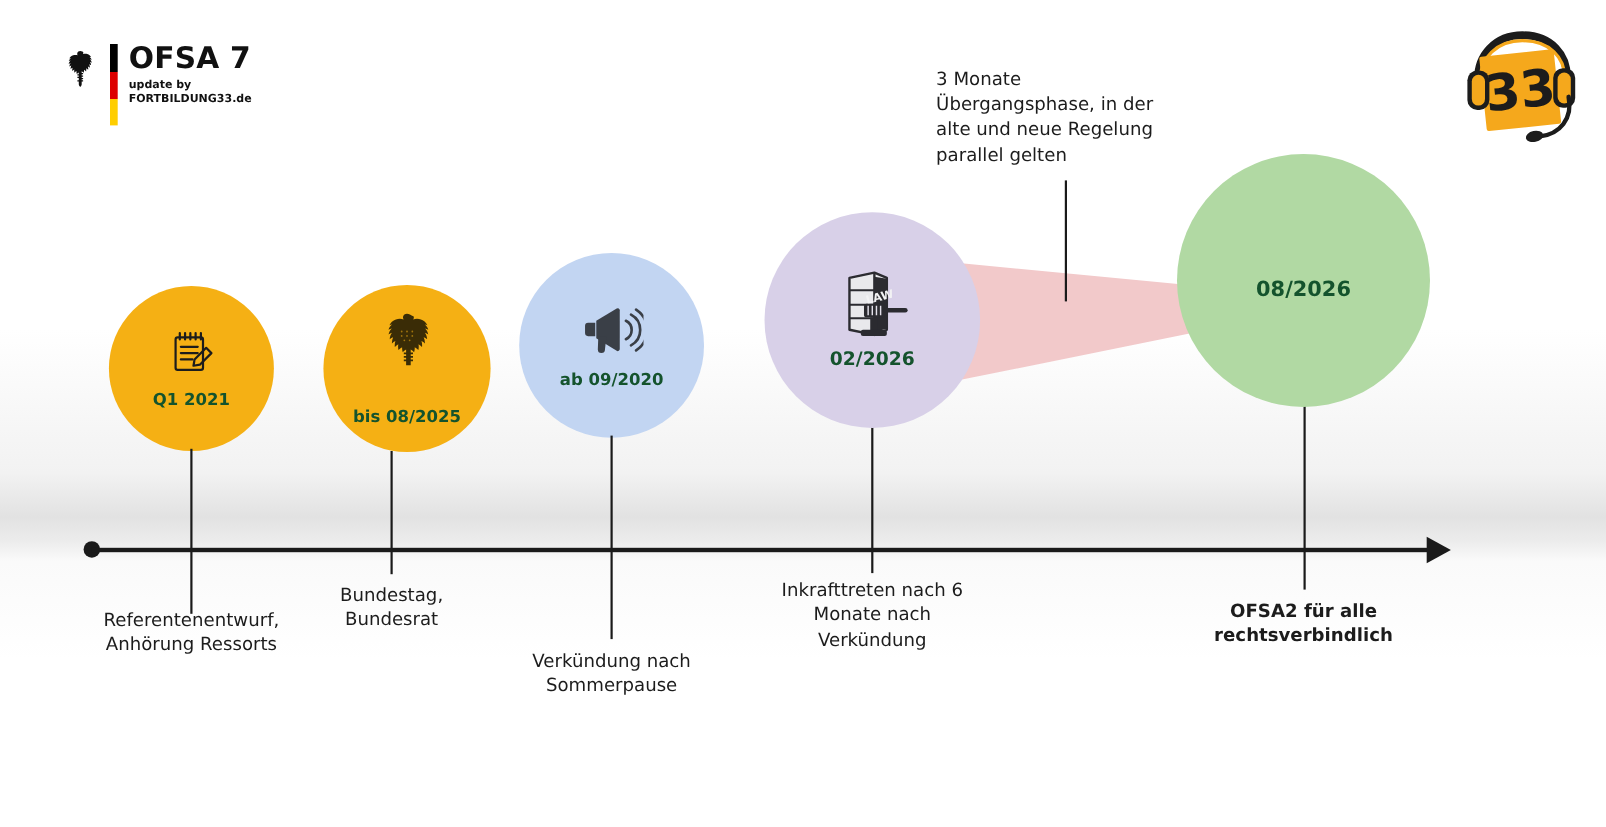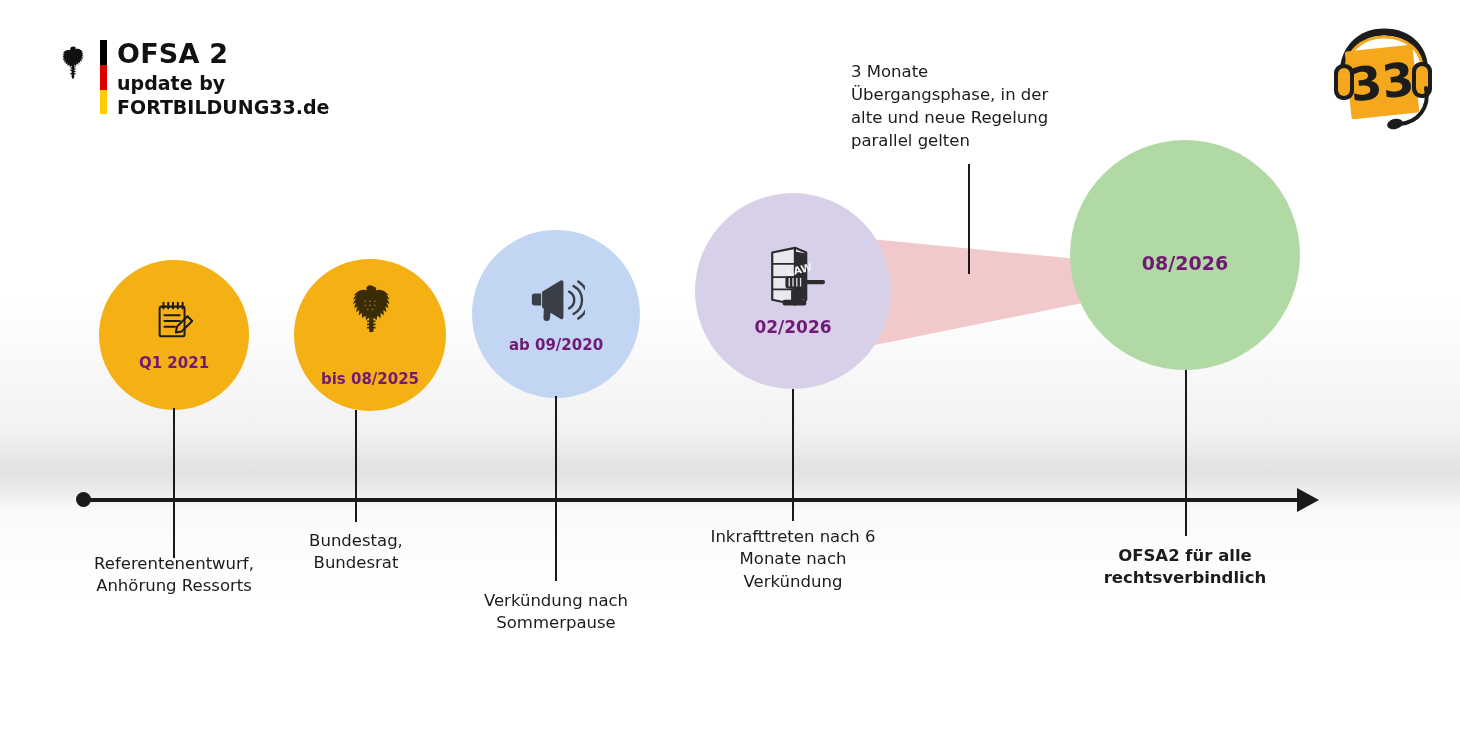--- a/index.html
+++ b/index.html
@@ -62,21 +62,21 @@
   }
   .brand-title {
     font-size: 27px;
     font-weight: 700;
     letter-spacing: 0.2px;
     color: #111111;
     line-height: 1.05;
     font-family: "DejaVu Sans", "Liberation Sans", sans-serif;
   }
   .brand-sub {
-    font-size: 19px;
+    font-size: 10px;
     font-weight: 700;
     color: #111111;
     line-height: 1.22;
     margin-top: 4px;
   }
 
   
   .logo33 {
     position: absolute;
     right: 18px;
@@ -135,21 +135,21 @@
     box-sizing: border-box;
   }
   .bubble .icon-wrap {
     display: flex;
     align-items: center;
     justify-content: center;
   }
   .bubble .date {
     font-size: 15px;
     font-weight: 700;
-    color: #701a75;
+    color: #14532d;
     text-align: center;
     margin-top: 10px;
     white-space: nowrap;
   }
 
   
   .stem {
     position: absolute;
     width: 2px;
     background: #1a1a1a;
@@ -195,21 +195,21 @@
 <div id="stage">
 
   <div class="brand">
     <svg class="brand-eagle" viewBox="0 0 64 80">
       <g fill="#111111">
         <path d="M32 7c-2.6 0-4.6 1.5-5.2 3.6-.4 1.3-.1 2.6.6 3.6-2.3-.8-5.1-.9-7.6-.1-3 1-5.3 3.1-6.6 5.6.8-.4 1.7-.6 2.6-.6-1.6 1.2-2.9 2.9-3.6 4.9 1-.6 2.1-1 3.2-1.1-1.7 1.6-2.9 3.7-3.3 6 1-.8 2.1-1.4 3.3-1.7-1.3 1.8-2.1 4-2.2 6.3 1-.9 2.2-1.6 3.4-2-.9 1.9-1.3 4-1.2 6.1 1-1 2.1-1.8 3.4-2.3-.6 1.9-.8 3.9-.5 5.8 1-1.1 2.1-2 3.4-2.6-.3 1.8-.2 3.7.2 5.4 1-1.2 2.2-2.1 3.5-2.7-.1 1.7.1 3.4.6 5 .9-1.2 2.1-2.2 3.4-2.8v3.2h-2.4v2.1h2.4v2.2h-2.4v2.1h2.4V57h-2.4v2.1h2.4v4.4c0 1.2.4 2.3 1.1 3.2l1.4 1.7 1.4-1.7c.7-.9 1.1-2 1.1-3.2v-4.4h2.4V57h-2.4v-1.9h2.4V53h-2.4v-2.2h2.4v-2.1h-2.4v-2.1h2.4v-2.1h-2.4v-3.2c1.3.6 2.5 1.6 3.4 2.8.5-1.6.7-3.3.6-5 1.3.6 2.5 1.5 3.5 2.7.4-1.7.5-3.6.2-5.4 1.3.6 2.4 1.5 3.4 2.6.3-1.9.1-3.9-.5-5.8 1.3.5 2.4 1.3 3.4 2.3.1-2.1-.3-4.2-1.2-6.1 1.2.4 2.4 1.1 3.4 2-.1-2.3-.9-4.5-2.2-6.3 1.2.3 2.3.9 3.3 1.7-.4-2.3-1.6-4.4-3.3-6 1.1.1 2.2.5 3.2 1.1-.7-2-2-3.7-3.6-4.9.9 0 1.8.2 2.6.6-1.3-2.5-3.6-4.6-6.6-5.6-2.5-.8-5.3-.7-7.6.1.7-1 1-2.3.6-3.6C36.6 8.5 34.6 7 32 7z"></path>
       </g>
     </svg>
     <div class="flagbar"></div>
     <div class="brand-text">
-      <div class="brand-title">OFSA 2</div>
+      <div class="brand-title">OFSA 7</div>
       <div class="brand-sub">
         <div>update by</div>
         <div>FORTBILDUNG33.de</div>
       </div>
     </div>
   </div>
 
   <svg class="logo33" viewBox="0 0 120 115">
 
     <path d="M22 58 C18 26 40 10 62 10 C86 10 106 26 102 56" fill="none" stroke="#1c1c1c" stroke-width="7" stroke-linecap="round"></path>

